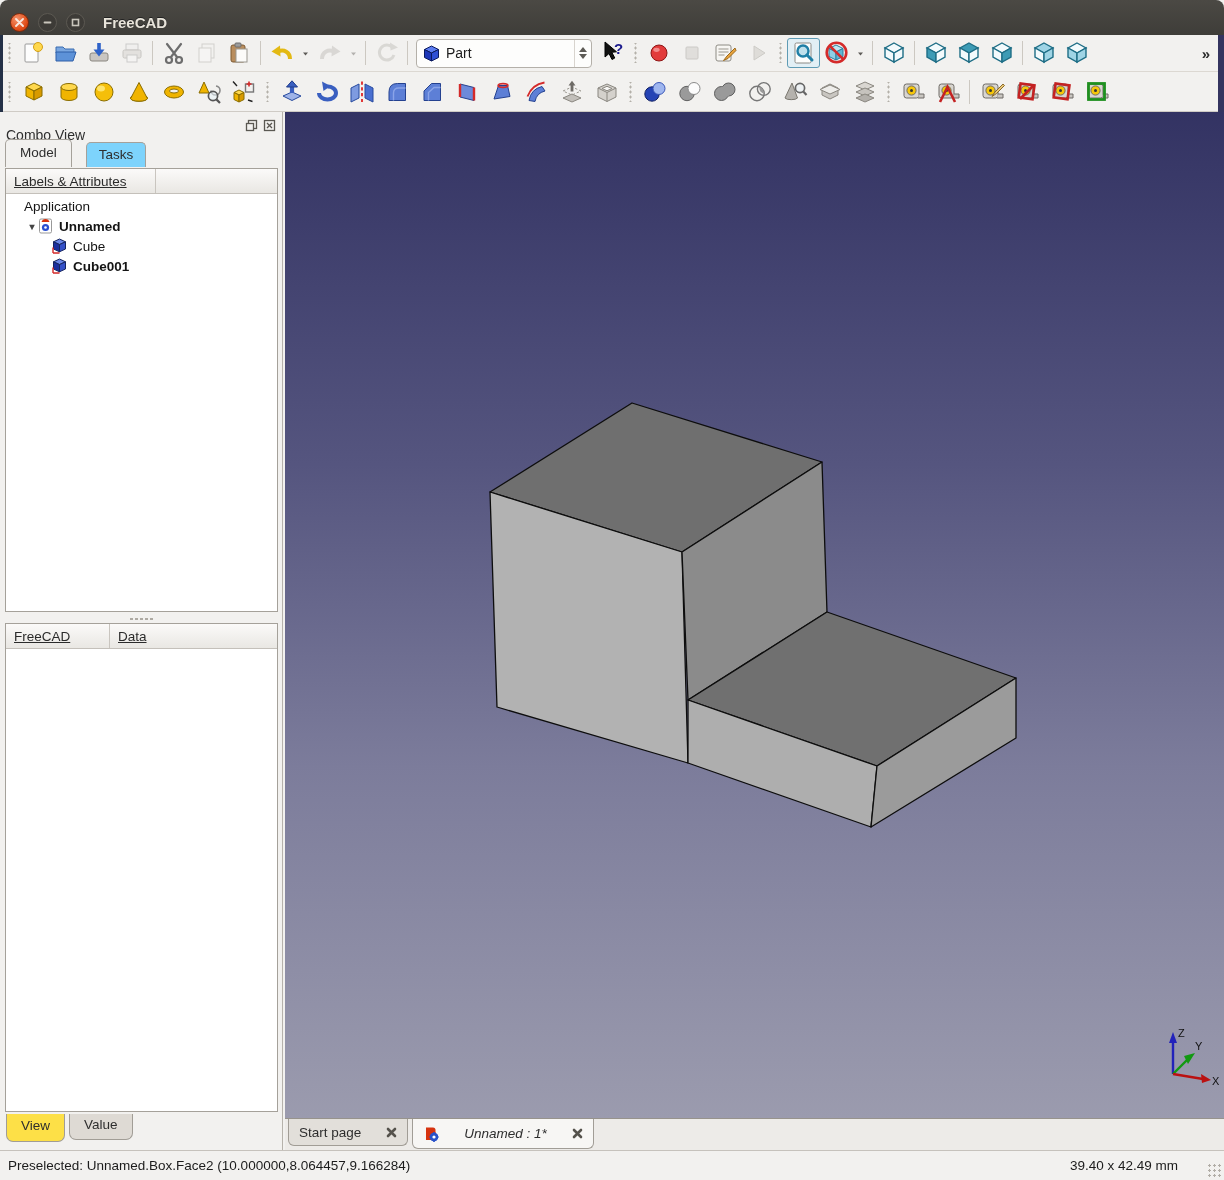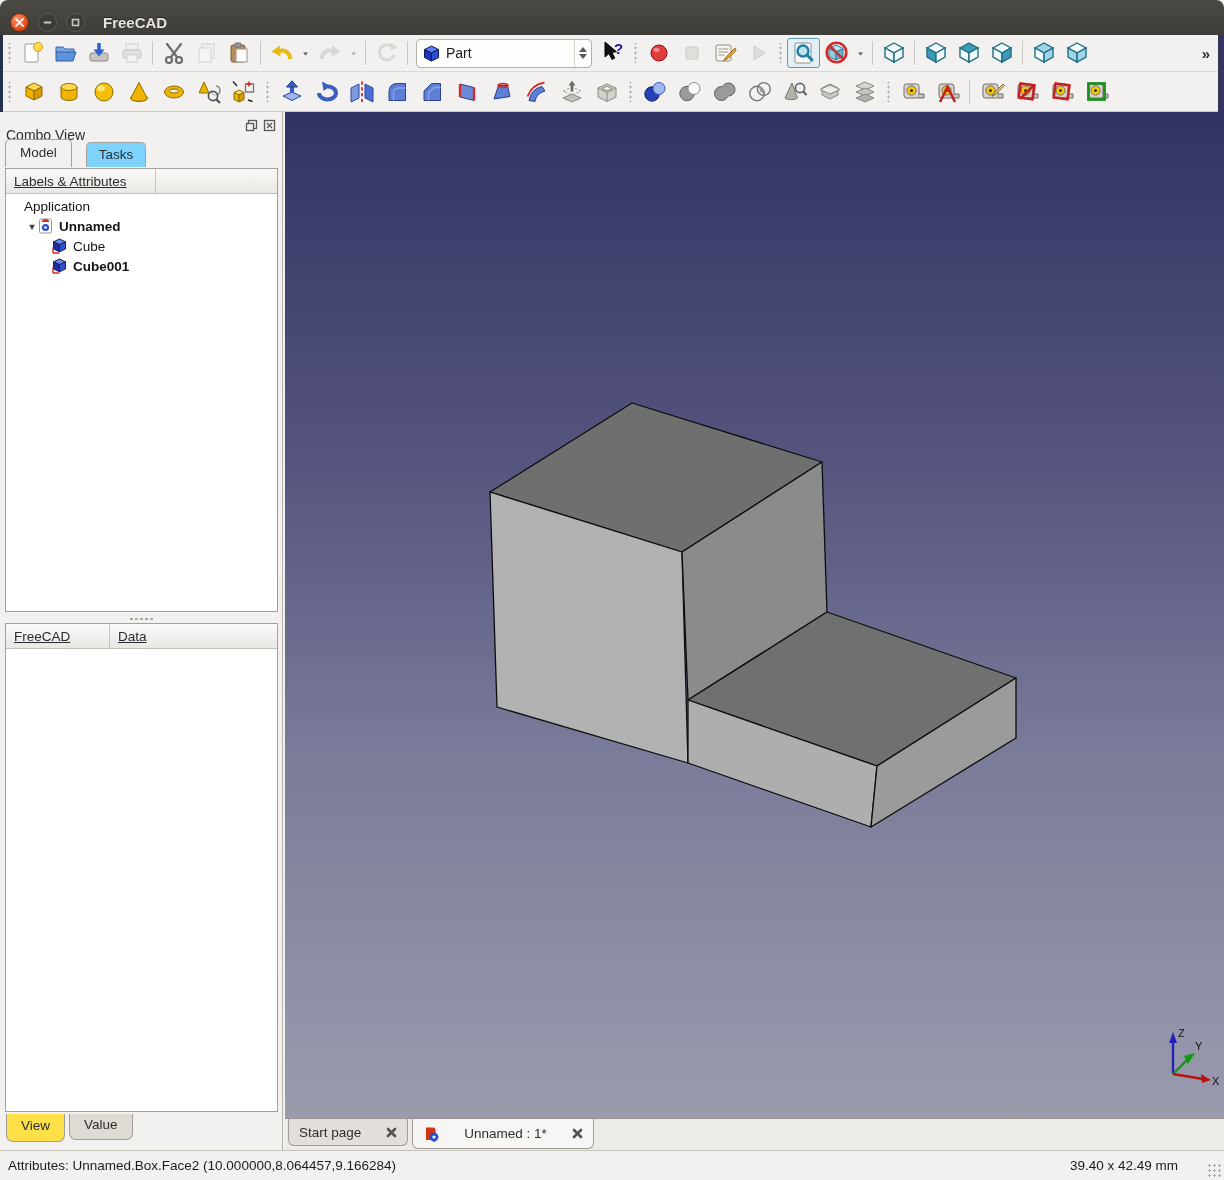--- a/index.html
+++ b/index.html
@@ -95,21 +95,21 @@
   .viewport svg { display:block; }
 
   
   .mdi-bar { position:absolute; left:285px; top:1118px; width:939px; height:32px;
     background:#edebe8; border-top:1px solid #97938c; display:flex; align-items:flex-start;
     padding-left:3px; }
   .mdi-tab { display:flex; align-items:center; gap:25px; font-size:13.5px; color:#2e2e2e;
     border:1px solid #a19d96; border-top:none; border-radius:0 0 6px 6px;
     padding:0 10px; }
   .mdi-tab.inactive { height:27px; background:#e2dfda; }
-  .mdi-tab.active { height:30px; background:#f7f6f4; margin-left:4px; }
+  .mdi-tab.active { height:30px; background:#f7f6f4; margin-left:4px;font-style:italic; }
 
   
   .statusbar { position:absolute; left:0; top:1150px; width:1224px; height:30px;
     background:#f2f1ef; border-top:1px solid #c6c2bc; display:flex; align-items:center; }
   .status-msg { font-size:13.5px; color:#1c1c1c; margin-left:8px; flex:1; }
   .status-dim { font-size:13.5px; color:#1c1c1c; margin-right:46px; }
   .grip { position:absolute; right:3px; bottom:3px; width:14px; height:14px;
     background-image:radial-gradient(circle, #b1ada6 1.2px, transparent 1.4px);
     background-size:5px 5px; }
 </style>
@@ -785,18 +785,18 @@
         <path d="M11 6 v2 M11 14 v2 M6.5 11 h2 M13.5 11 h2" stroke="#2a52c8" stroke-width="1.6"></path>
       </svg>
       <span>Unnamed : 1*</span>
       <svg width="11" height="11" viewBox="0 0 11 11">
         <path d="M2 2 L9 9 M9 2 L2 9" stroke="#55524c" stroke-width="2.6" stroke-linecap="round"></path>
       </svg>
     </div>
   </div>
 
   <div class="statusbar">
-    <span class="status-msg">Attributes: Unnamed.Box.Face2 (10.000000,8.064457,9.166284)</span>
+    <span class="status-msg">Preselected: Unnamed.Box.Face2 (10.000000,8.064457,9.166284)</span>
     <span class="status-dim">39.40 x 42.49 mm</span>
     <div class="grip"></div>
   </div>
 
 </div>
 
 </body></html>

